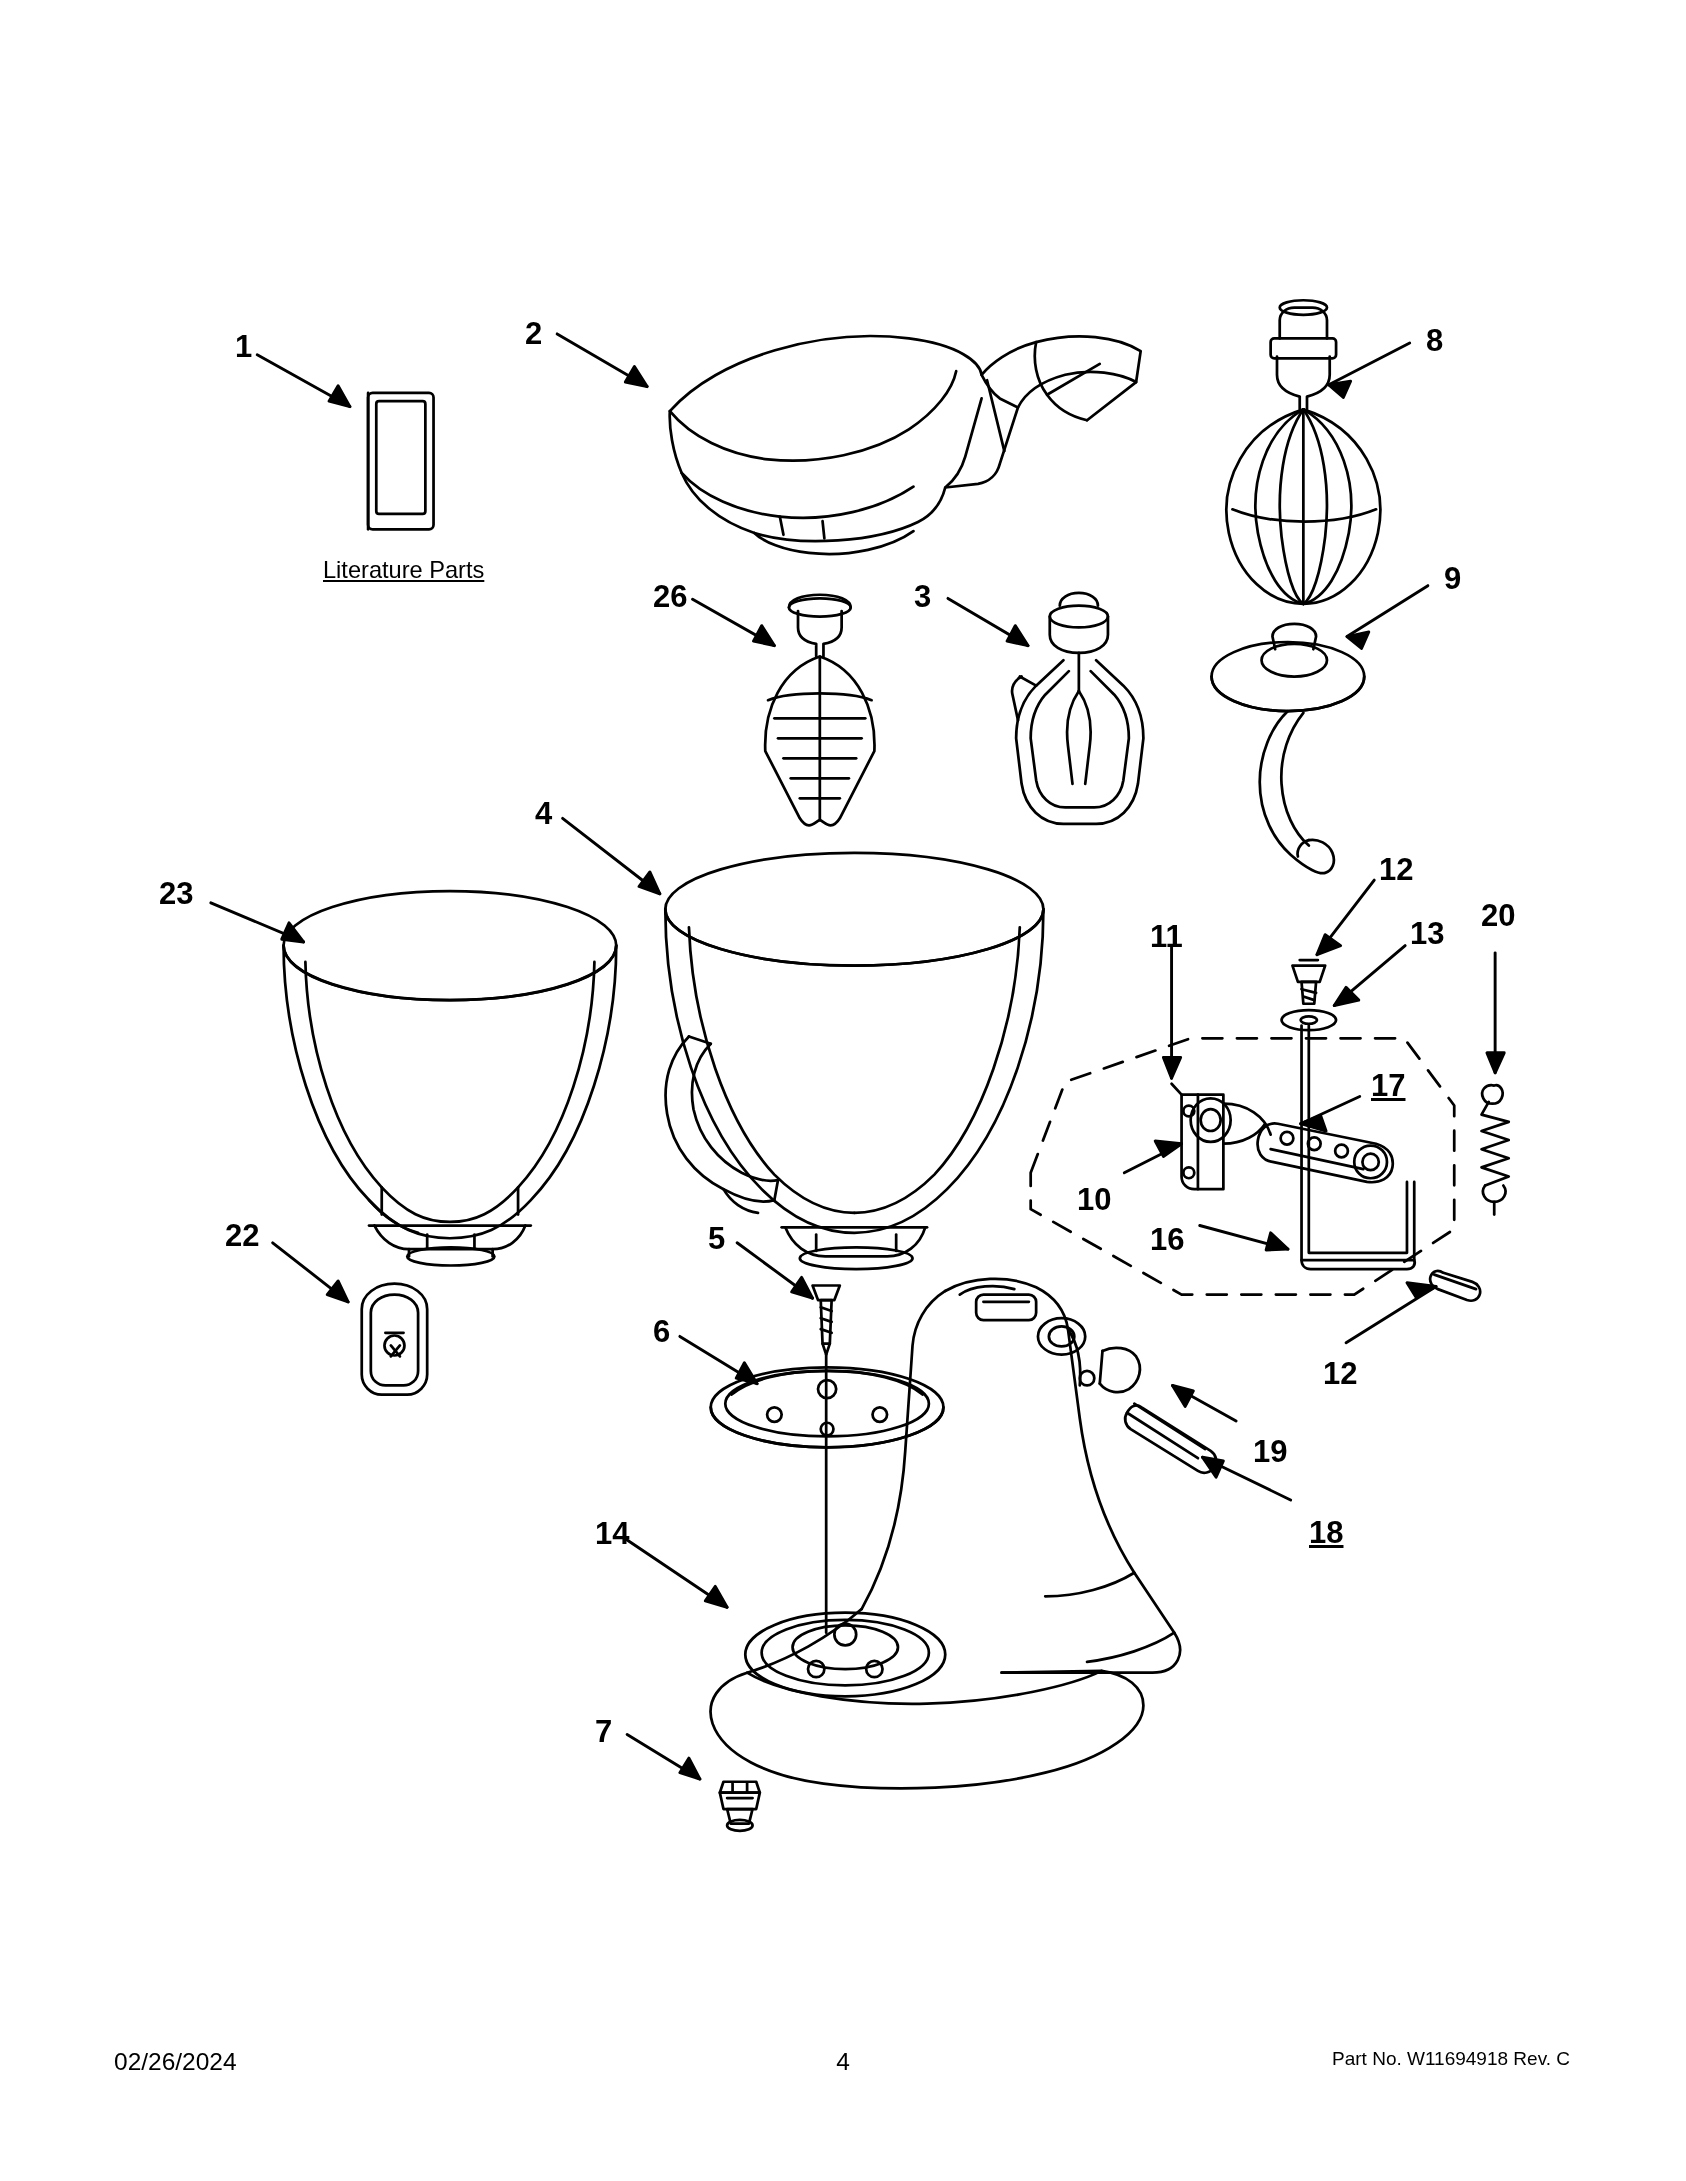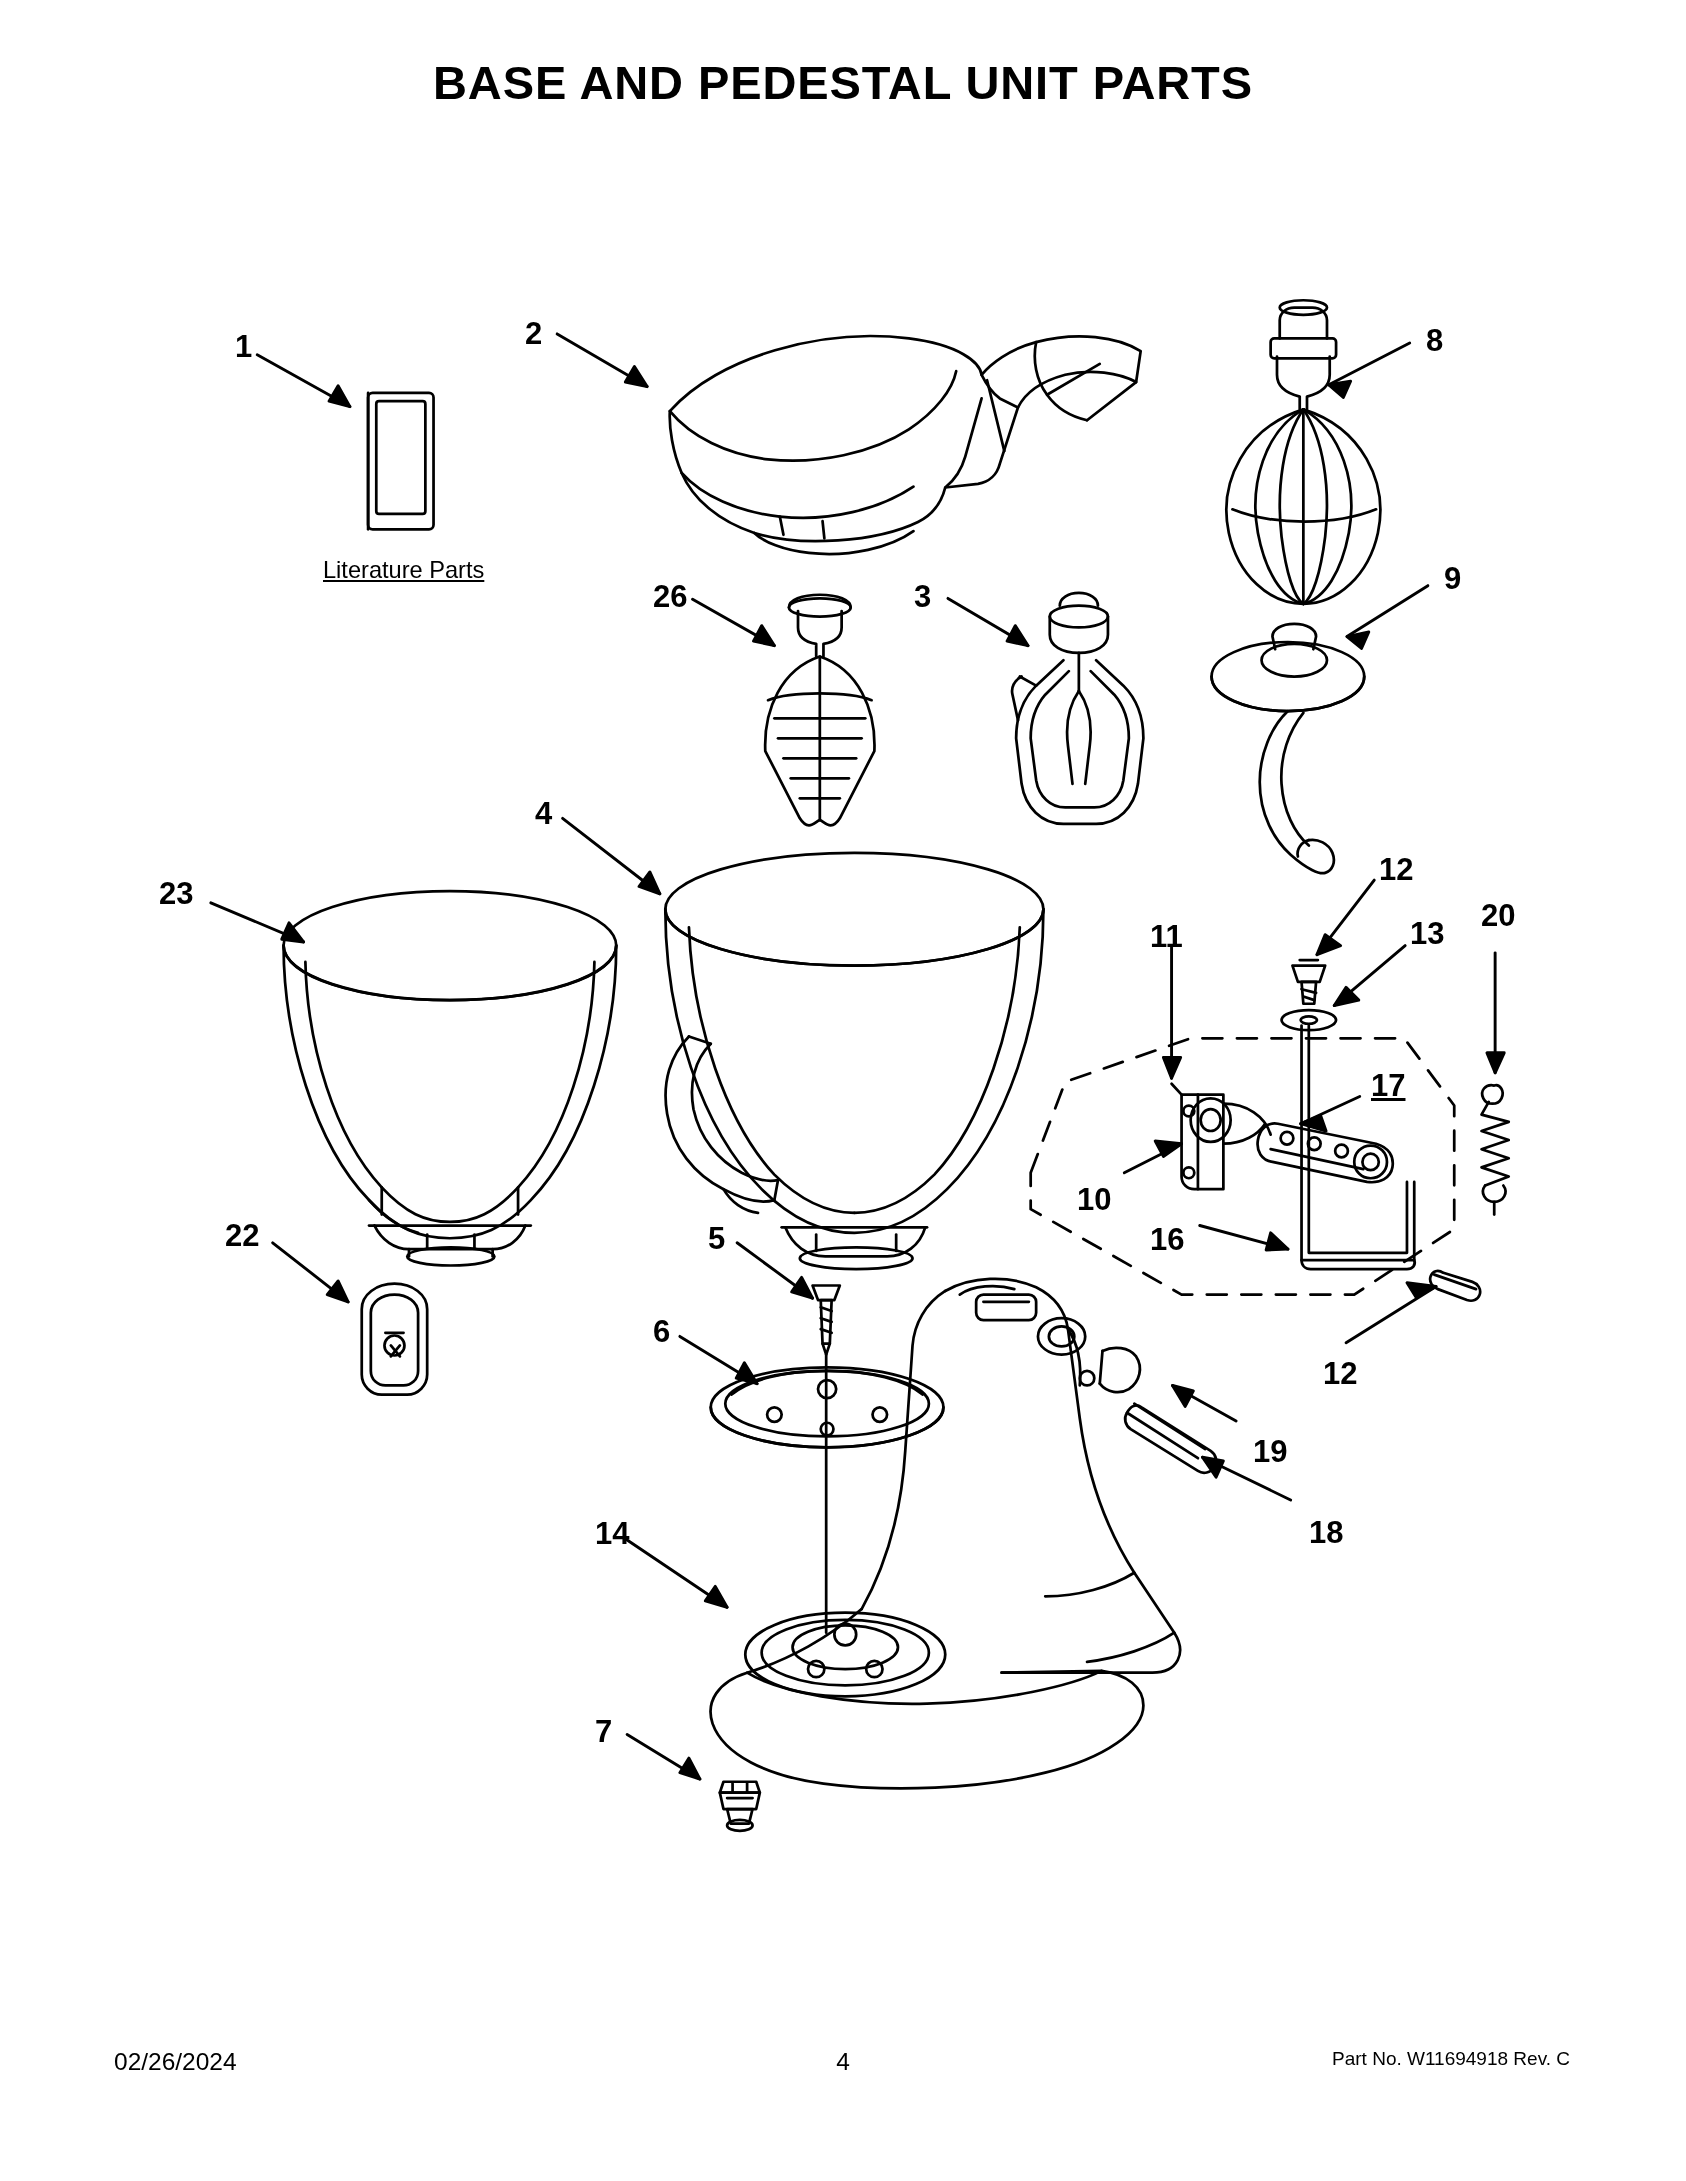--- a/index.html
+++ b/index.html
@@ -68,21 +68,20 @@
     right: 116px;
     top: 2048px;
     font-size: 19px;
   }
 </style>
 </head>
 <body>
 
 <div id="page">
 
-  <div id="page-title">BASE AND PEDESTAL UNIT PARTS</div>
 
   <svg id="diagram-svg" width="1686" height="2182" viewBox="0 0 1855 2400" fill="none" stroke="#000" stroke-width="3" stroke-linecap="round" stroke-linejoin="round">
 
     <g stroke-width="3.2">
 
       <path d="M283 390 L385 447"></path>
       <path d="M385 447 L362 441 L372 424 Z" fill="#000"></path>
 
       <path d="M613 367 L712 425"></path>
       <path d="M712 425 L688 420 L698 403 Z" fill="#000"></path>
@@ -426,21 +425,21 @@
   <div class="callout" style="left:1410px; top:918px;text-align:center;">13</div>
   <div class="callout" style="left:1481px; top:900px;">20</div>
   <div class="callout" style="left:1371px; top:1070px;text-decoration:underline;">17</div>
   <div class="callout" style="left:1077px; top:1184px;">10</div>
   <div class="callout" style="left:1150px; top:1213px;margin-top:11px;">16</div>
   <div class="callout" style="left:225px; top:1220px;">22</div>
   <div class="callout" style="left:708px; top:1223px;">5</div>
   <div class="callout" style="left:1323px; top:1358px;">12</div>
   <div class="callout" style="left:653px; top:1316px;">6</div>
   <div class="callout" style="left:1253px; top:1436px;">19</div>
-  <div class="callout" style="left:1309px; top:1517px;">18</div>
+  <div class="callout" style="left:1309px; top:1517px;text-decoration:underline;">18</div>
   <div class="callout" style="left:595px; top:1518px;">14</div>
   <div class="callout" style="left:595px; top:1716px;">7</div>
 
   <div class="caption" style="left:323px; top:559px;">Literature Parts</div>
 
   <div id="footer-left">02/26/2024</div>
   <div id="footer-center">4</div>
   <div id="footer-right">Part No.  W11694918   Rev.  C</div>
 
 </div>

